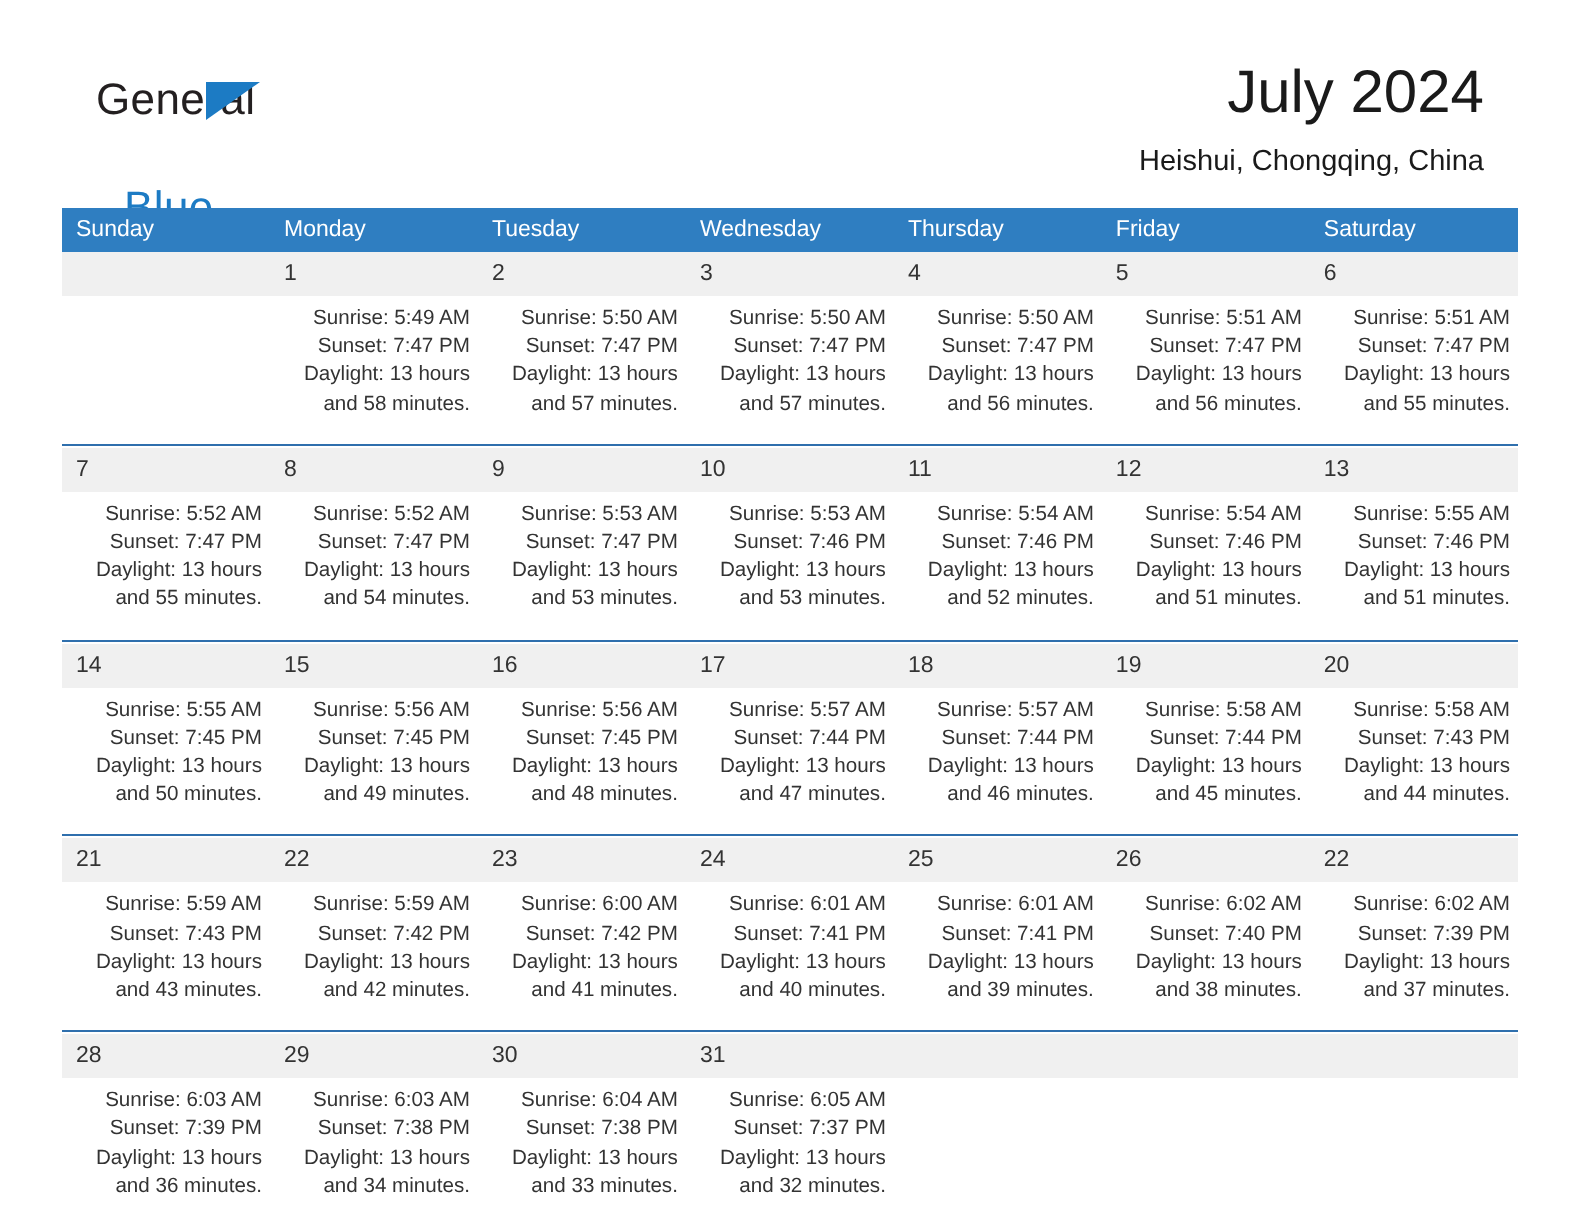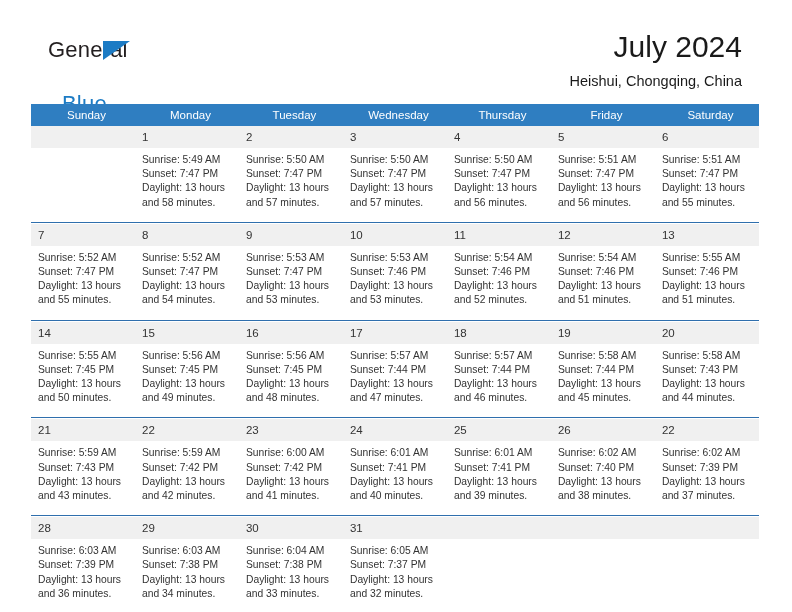--- a/index.html
+++ b/index.html
@@ -93,21 +93,21 @@
     top: 104px;
     width: 728px;
     border-collapse: collapse;
     table-layout: fixed;
   }
   .calendar th {
     background: #2f7ec1;
     color: #ffffff;
     font-size: 11.5px;
     font-weight: normal;
-    text-align: center;
+    text-align: left;
     padding: 5px 0 5px 7px;
     height: 11px;
     vertical-align: middle;
   }
   .week-sep td {
     padding: 0;
     height: 1px;
     line-height: 0;
     font-size: 0;
     border-top: 1.3px solid #2f6fad;
@@ -121,20 +121,21 @@
     vertical-align: top;
     line-height: 13px;
   }
   td.dayinfo {
     background: #ffffff;
     font-size: 10.3px;
     color: #333333;
     padding: 5px 4px 12px 7px;
     vertical-align: top;
     line-height: 14.2px;
+    text-align: right;
   }
   td.dayinfo .line {
     white-space: nowrap;
   }
   td.empty-num {
     background: #f0f0f0;
   }
   td.empty-info {
     background: #ffffff;
   }

